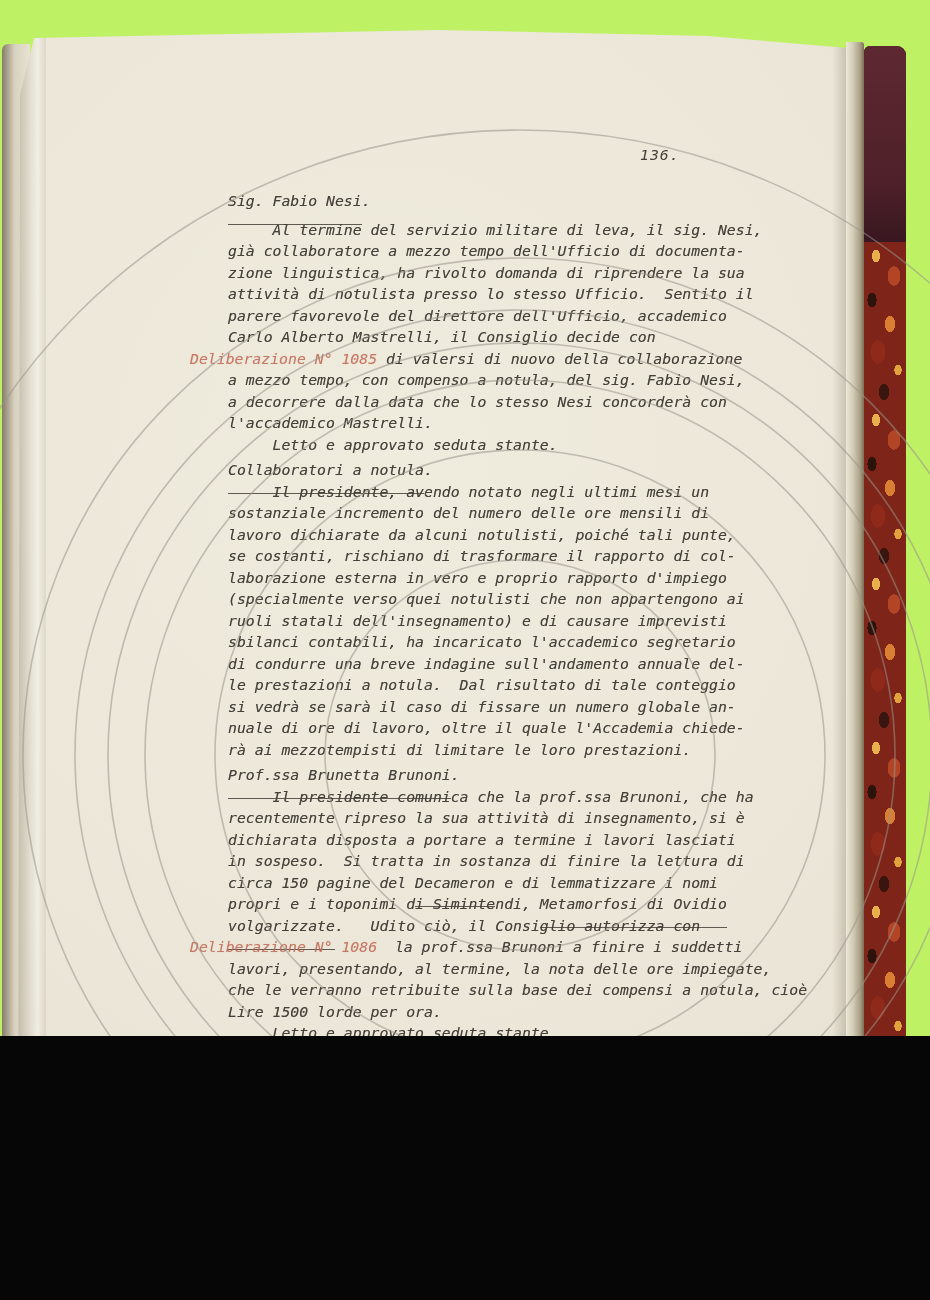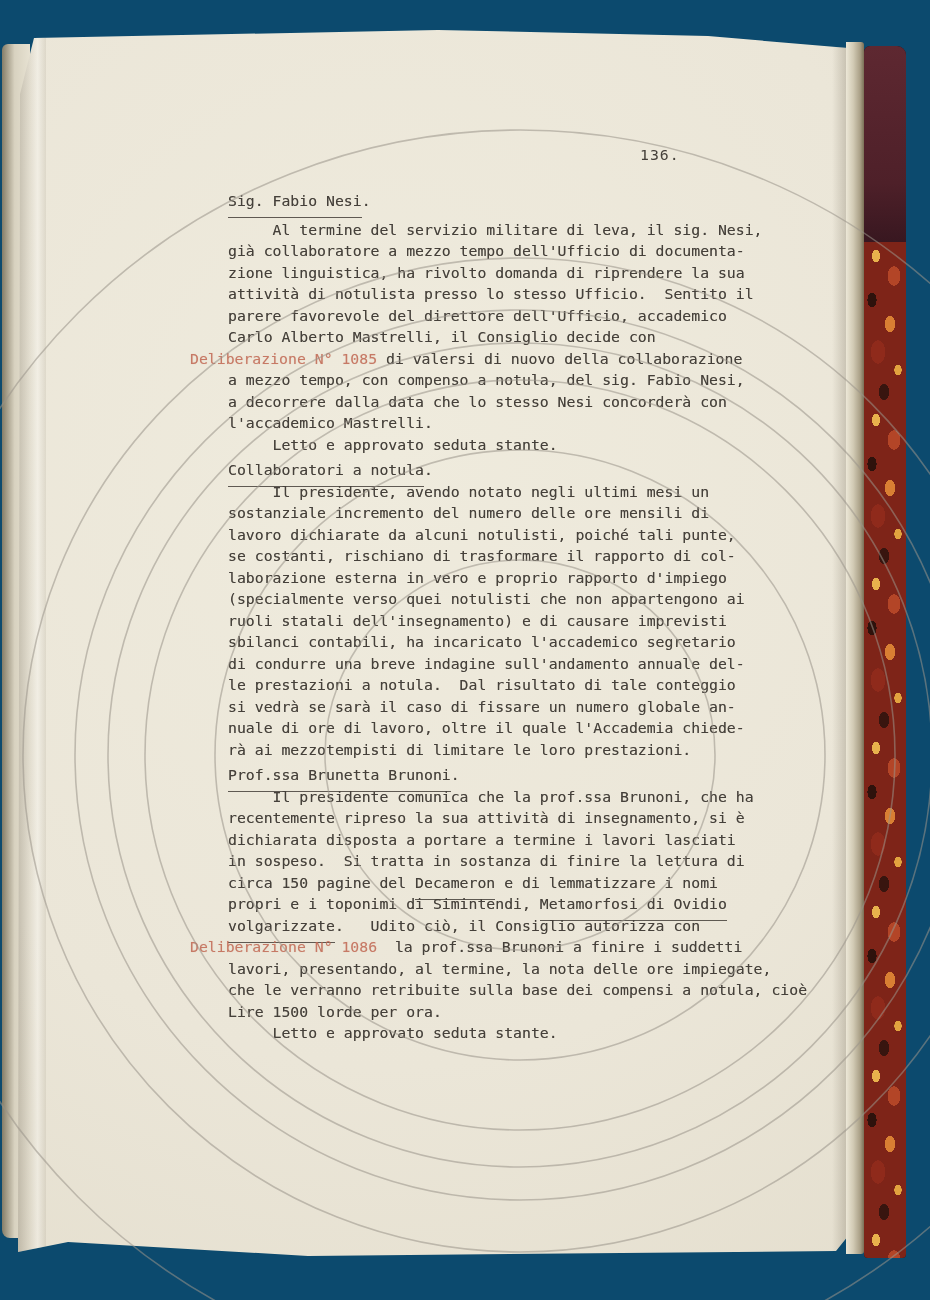--- a/index.html
+++ b/index.html
@@ -1,17 +1,17 @@
 <!DOCTYPE html>
 <html style="--stamp: #c06651;"><head>
 <meta charset="utf-8">
 <style>
   html,body{margin:0;padding:0;background:#060606;}
-  .scene{position:relative;width:930px;height:1300px;overflow:hidden;background:#0c4a6e;
-         font-family:"DejaVu Sans Mono","Liberation Mono",monospace;}
+  .scene{position:relative;width:930px;height:1036px;overflow:hidden;background:#bef264;
+         font-family:"DejaVu Sans Mono","Liberation Mono",monospace;font-style:italic;}
 
   
   .under-pages{position:absolute;left:2px;top:44px;width:28px;height:1194px;z-index:0;
      background:linear-gradient(90deg,#857d68 0%,#d8d2c0 45%,#e7e2d2 100%);
      border-radius:6px 0 0 8px;}
 
   
   .page{position:absolute;left:8px;top:30px;width:840px;height:1228px;z-index:1;
      background:radial-gradient(120% 90% at 45% 35%, #efebdd 0%, #ebe6d8 55%, #e2dccb 100%);
      clip-path:polygon(12px 64px,26px 8px,430px 0px,700px 6px,840px 18px,
@@ -50,21 +50,21 @@
   
   .page-number{position:absolute;left:632px;top:116px;font-size:14.8px;color:#45403a;
      letter-spacing:1px;}
   .text-block{position:absolute;left:220px;top:160px;width:620px;color:#45403a;
      font-size:14.8px;line-height:21.5px;white-space:pre;
      text-shadow:0 0 .5px rgba(69,64,58,.45);}
   .line{min-height:21.5px;}
   .section:not(:first-child) .heading{margin-top:4px;}
   .section:first-child .heading{margin-bottom:7px;}
   .outdent{margin-left:-38px;}
-  .u{border-bottom:1.5px solid rgba(69,64,58,.85);padding-bottom:8px;}
+  .u{border-bottom:1.5px solid rgba(69,64,58,.85);padding-bottom:15px;}
   .stamp{color:var(--stamp,#c06651);opacity:.85;text-shadow:0 0 1px rgba(192,102,81,.35);text-align:center;}
 </style>
 </head>
 <body>
 
 <div class="scene">
   <div class="under-pages"></div>
 
   <div class="page">
     <div class="page-number">136.</div>

